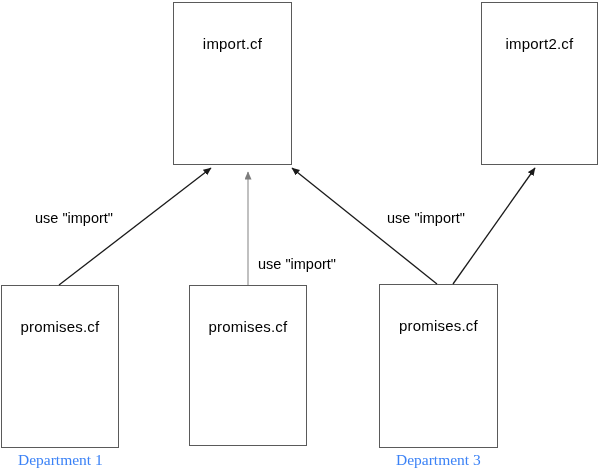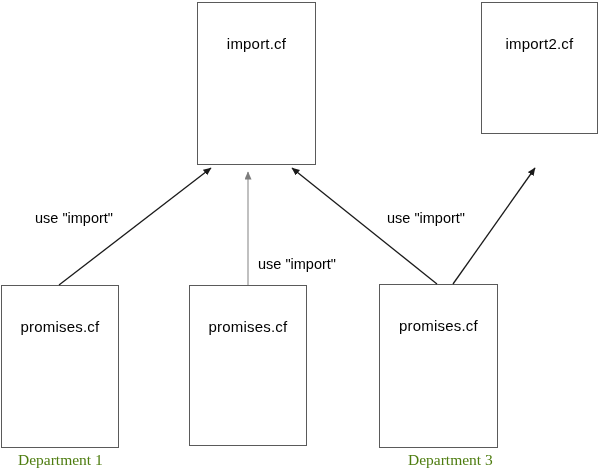--- a/index.html
+++ b/index.html
@@ -17,22 +17,22 @@
     border: 1px solid #5a5a5a;
     background: #ffffff;
     text-align: center;
   }
   .node-label {
     margin-top: 32px;
     font-size: 15px;
     color: #000000;
     letter-spacing: 0.2px;
   }
-  #node-import  { left: 197px; top: 2px;   width: 119px; height: 163px; }
-  #node-import2 { left: 481px; top: 2px;   width: 117px; height: 132px; }
+  #node-import  { left: 173px; top: 2px;   width: 119px; height: 163px; }
+  #node-import2 { left: 481px; top: 2px;   width: 117px; height: 163px; }
   #node-p1      { left: 1px;   top: 285px; width: 118px; height: 163px; }
   #node-p2      { left: 189px; top: 285px; width: 118px; height: 161px; }
   #node-p3      { left: 379px; top: 284px; width: 119px; height: 164px; }
   .edges-svg {
     position: absolute;
     left: 0; top: 0;
     width: 600px; height: 476px;
     pointer-events: none;
   }
   .edge-label {
@@ -41,26 +41,26 @@
     color: #000000;
     white-space: nowrap;
   }
   #edge-label-1 { left: 35px;  top: 210px; }
   #edge-label-2 { left: 258px; top: 256px; }
   #edge-label-3 { left: 387px; top: 210px; }
   .caption {
     position: absolute;
     font-family: "Liberation Serif", serif;
     font-size: 15.5px;
-    color: #4d7c0f;
+    color: #3b82f6;
     white-space: nowrap;
   }
   #caption-1 { left: 18px;  top: 451px; }
   #caption-2 { left: 212px; top: 456px; }
-  #caption-3 { left: 396px; top: 451px; margin-left: 12px; }
+  #caption-3 { left: 396px; top: 451px; }
 </style>
 </head>
 <body>
 
 <div class="stage">
 
   <div class="node" id="node-import">
     <div class="node-label">import.cf</div>
   </div>
   <div class="node" id="node-import2">

